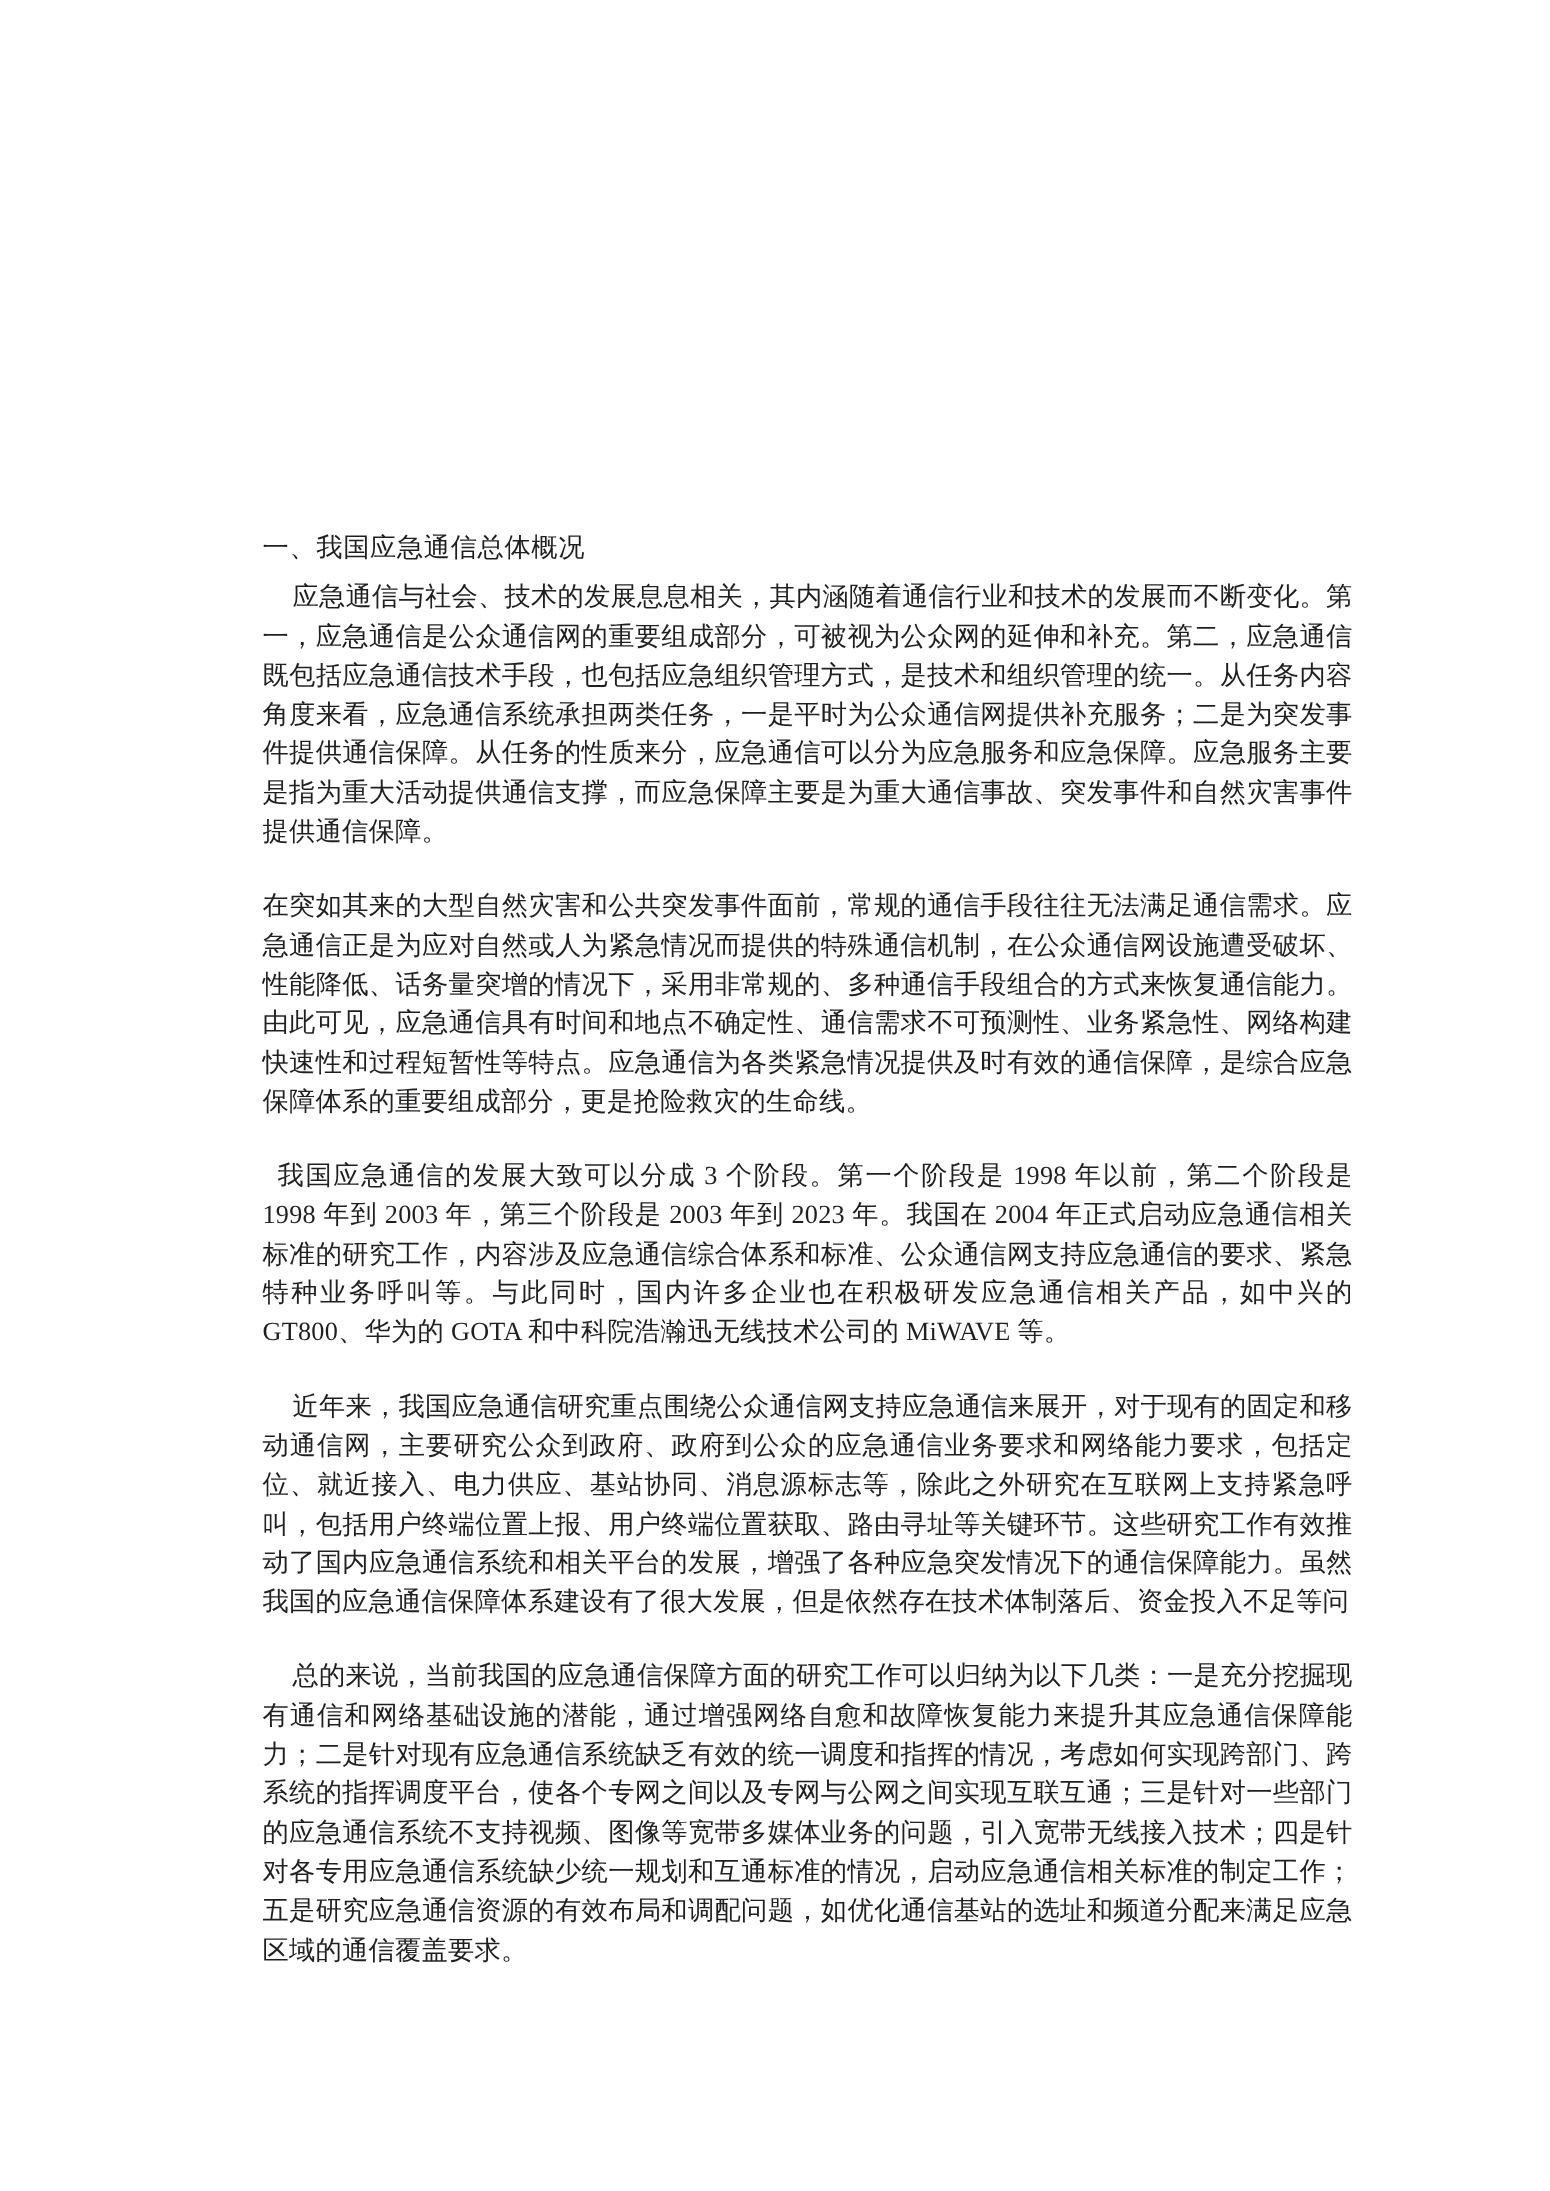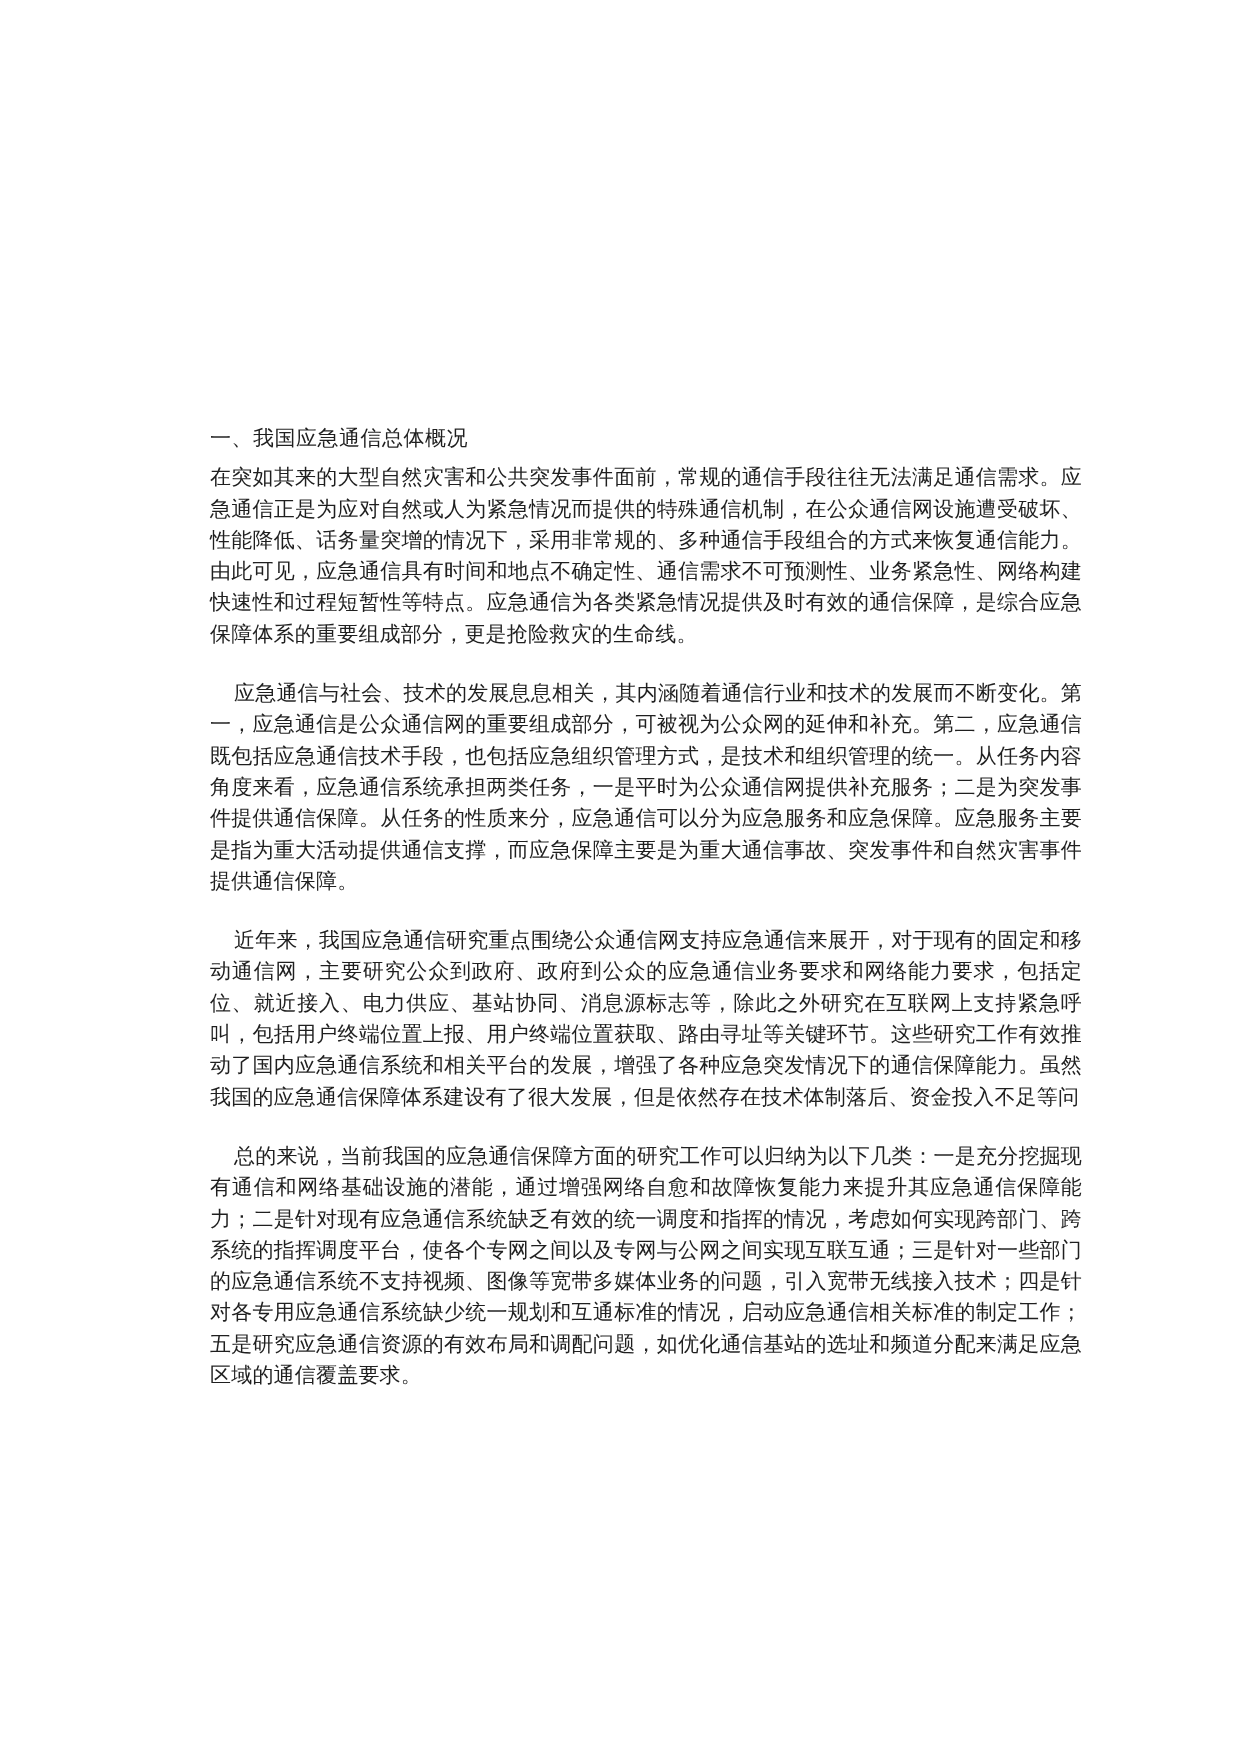--- a/index.html
+++ b/index.html
@@ -40,18 +40,19 @@
   .ind-0 { text-indent: 0; }
   .ind-1 { text-indent: 24px; }
   .ind-h { text-indent: 12px; }
 </style>
 </head>
 <body>
 
 <div class="page">
   <div class="content">
     <h1 class="heading">一、我国应急通信总体概况</h1>
+    <p class="para ind-1">应急通信与社会、技术的发展息息相关，其内涵随着通信行业和技术的发展而不断变化。第一，应急通信是公众通信网的重要组成部分，可被视为公众网的延伸和补充。第二，应急通信既包括应急通信技术手段，也包括应急组织管理方式，是技术和组织管理的统一。从任务内容角度来看，应急通信系统承担两类任务，一是平时为公众通信网提供补充服务；二是为突发事件提供通信保障。从任务的性质来分，应急通信可以分为应急服务和应急保障。应急服务主要是指为重大活动提供通信支撑，而应急保障主要是为重大通信事故、突发事件和自然灾害事件提供通信保障。</p>
     <p class="para ind-0">在突如其来的大型自然灾害和公共突发事件面前，常规的通信手段往往无法满足通信需求。应急通信正是为应对自然或人为紧急情况而提供的特殊通信机制，在公众通信网设施遭受破坏、性能降低、话务量突增的情况下，采用非常规的、多种通信手段组合的方式来恢复通信能力。由此可见，应急通信具有时间和地点不确定性、通信需求不可预测性、业务紧急性、网络构建快速性和过程短暂性等特点。应急通信为各类紧急情况提供及时有效的通信保障，是综合应急保障体系的重要组成部分，更是抢险救灾的生命线。</p>
-    <p class="para ind-1">应急通信与社会、技术的发展息息相关，其内涵随着通信行业和技术的发展而不断变化。第一，应急通信是公众通信网的重要组成部分，可被视为公众网的延伸和补充。第二，应急通信既包括应急通信技术手段，也包括应急组织管理方式，是技术和组织管理的统一。从任务内容角度来看，应急通信系统承担两类任务，一是平时为公众通信网提供补充服务；二是为突发事件提供通信保障。从任务的性质来分，应急通信可以分为应急服务和应急保障。应急服务主要是指为重大活动提供通信支撑，而应急保障主要是为重大通信事故、突发事件和自然灾害事件提供通信保障。</p>
+    <p class="para ind-h">我国应急通信的发展大致可以分成 3 个阶段。第一个阶段是 1998 年以前，第二个阶段是 1998 年到 2003 年，第三个阶段是 2003 年到 2023 年。我国在 2004 年正式启动应急通信相关标准的研究工作，内容涉及应急通信综合体系和标准、公众通信网支持应急通信的要求、紧急特种业务呼叫等。与此同时，国内许多企业也在积极研发应急通信相关产品，如中兴的 GT800、华为的 GOTA 和中科院浩瀚迅无线技术公司的 MiWAVE 等。</p>
     <p class="para ind-1">近年来，我国应急通信研究重点围绕公众通信网支持应急通信来展开，对于现有的固定和移动通信网，主要研究公众到政府、政府到公众的应急通信业务要求和网络能力要求，包括定位、就近接入、电力供应、基站协同、消息源标志等，除此之外研究在互联网上支持紧急呼叫，包括用户终端位置上报、用户终端位置获取、路由寻址等关键环节。这些研究工作有效推动了国内应急通信系统和相关平台的发展，增强了各种应急突发情况下的通信保障能力。虽然我国的应急通信保障体系建设有了很大发展，但是依然存在技术体制落后、资金投入不足等问</p>
     <p class="para ind-1">总的来说，当前我国的应急通信保障方面的研究工作可以归纳为以下几类：一是充分挖掘现有通信和网络基础设施的潜能，通过增强网络自愈和故障恢复能力来提升其应急通信保障能力；二是针对现有应急通信系统缺乏有效的统一调度和指挥的情况，考虑如何实现跨部门、跨系统的指挥调度平台，使各个专网之间以及专网与公网之间实现互联互通；三是针对一些部门的应急通信系统不支持视频、图像等宽带多媒体业务的问题，引入宽带无线接入技术；四是针对各专用应急通信系统缺少统一规划和互通标准的情况，启动应急通信相关标准的制定工作；五是研究应急通信资源的有效布局和调配问题，如优化通信基站的选址和频道分配来满足应急区域的通信覆盖要求。</p>
   </div>
 </div>
 
 </body></html>

